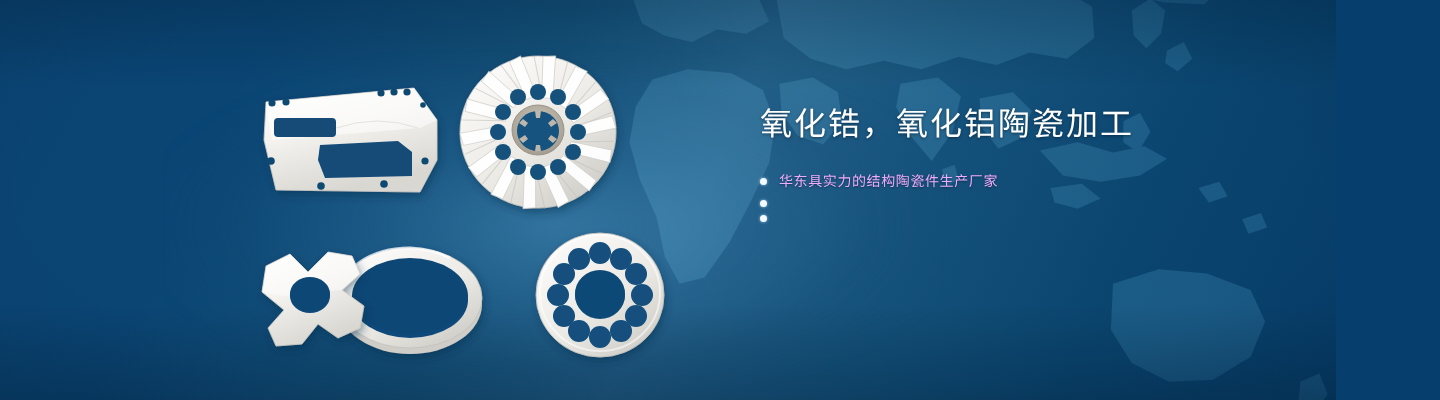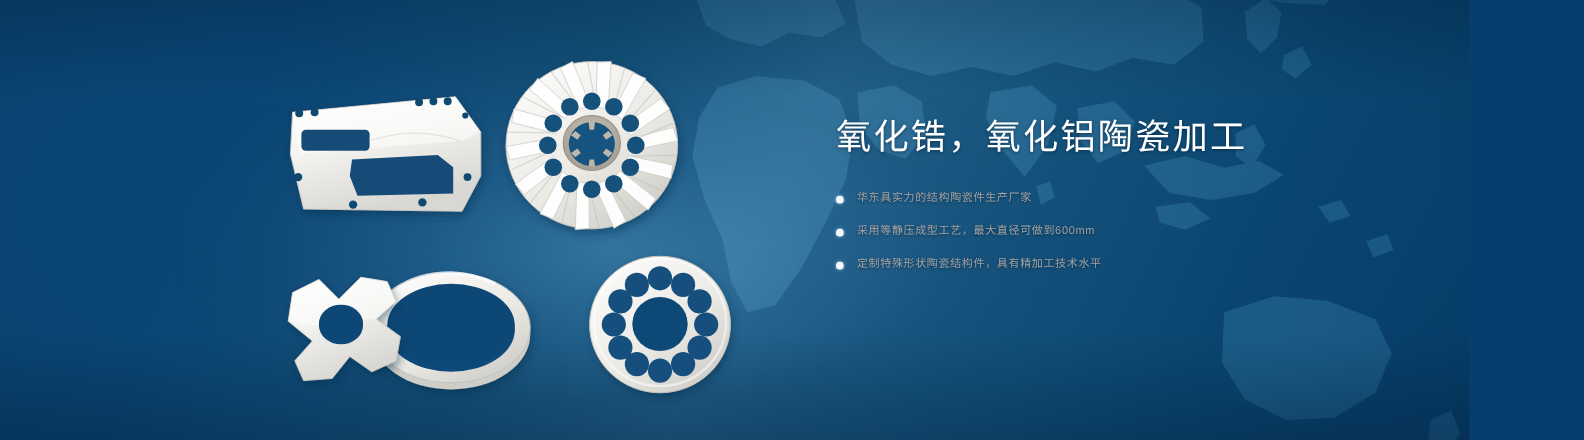--- a/index.html
+++ b/index.html
@@ -97,23 +97,23 @@
     white-space: nowrap;
   }
   .bullets {
     list-style: none;
     margin: 0;
     padding: 0;
   }
   .bullets li {
     display: flex;
     align-items: center;
-    font-size: 10px;
+    font-size: 14px;
     line-height: 22px;
-    color: #a3a3a3;
+    color: #f0abfc;
     letter-spacing: 0.6px;
     margin-bottom: 8px;
     text-shadow: 0 1px 2px rgba(0,20,40,0.5);
     white-space: nowrap;
   }
   .dot {
     flex: 0 0 auto;
     width: 7px;
     height: 7px;
     border-radius: 50%;
@@ -388,22 +388,20 @@
   <div class="copy">
     <h1 class="headline">氧化锆，氧化铝陶瓷加工</h1>
 
     <ul class="bullets">
       <li>
         <span class="dot"></span>
         <span>华东具实力的结构陶瓷件生产厂家</span>
       </li>
       <li>
         <span class="dot"></span>
-        <span>采用等静压成型工艺，最大直径可做到600mm</span>
       </li>
       <li>
         <span class="dot"></span>
-        <span>定制特殊形状陶瓷结构件，具有精加工技术水平</span>
       </li>
     </ul>
   </div>
 
 </div>
 
 </body></html>

